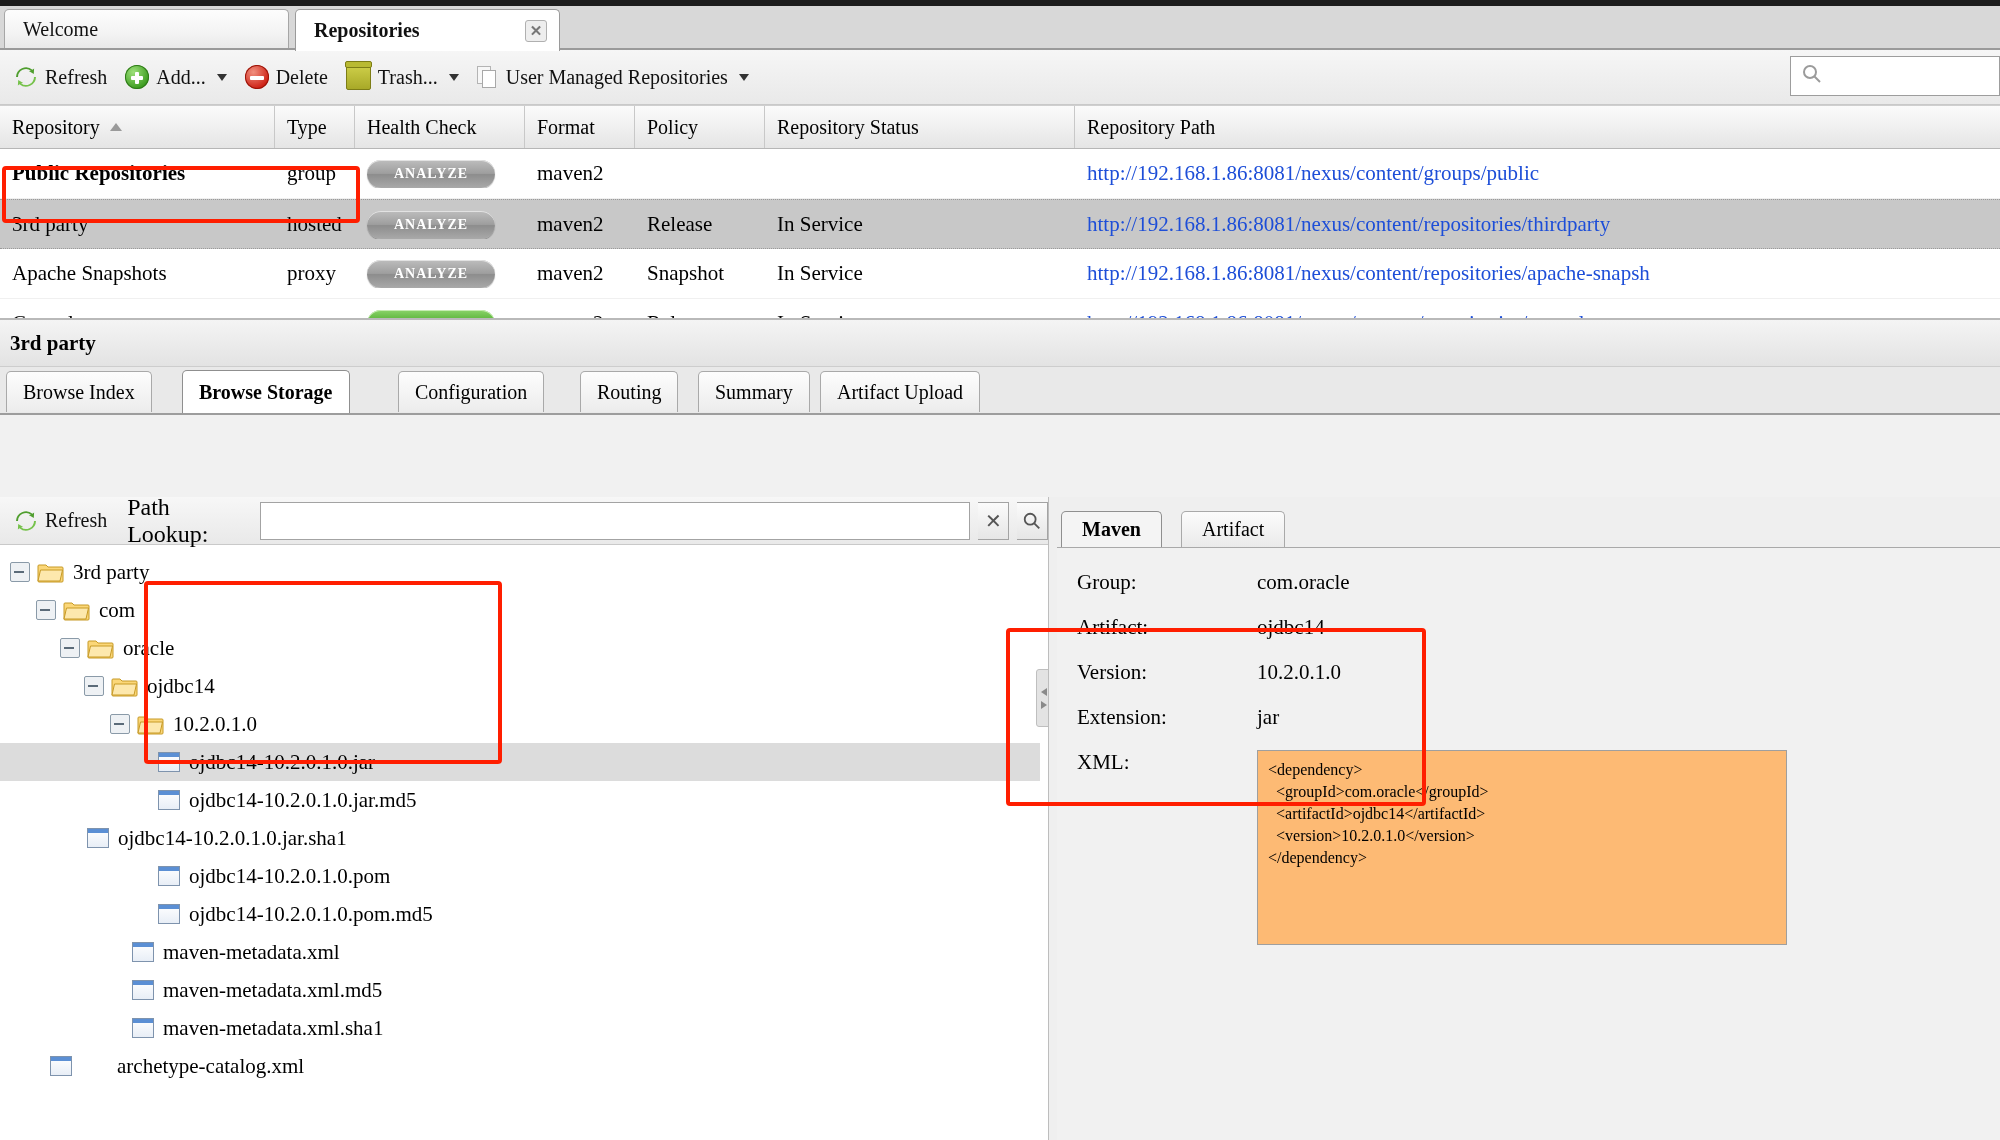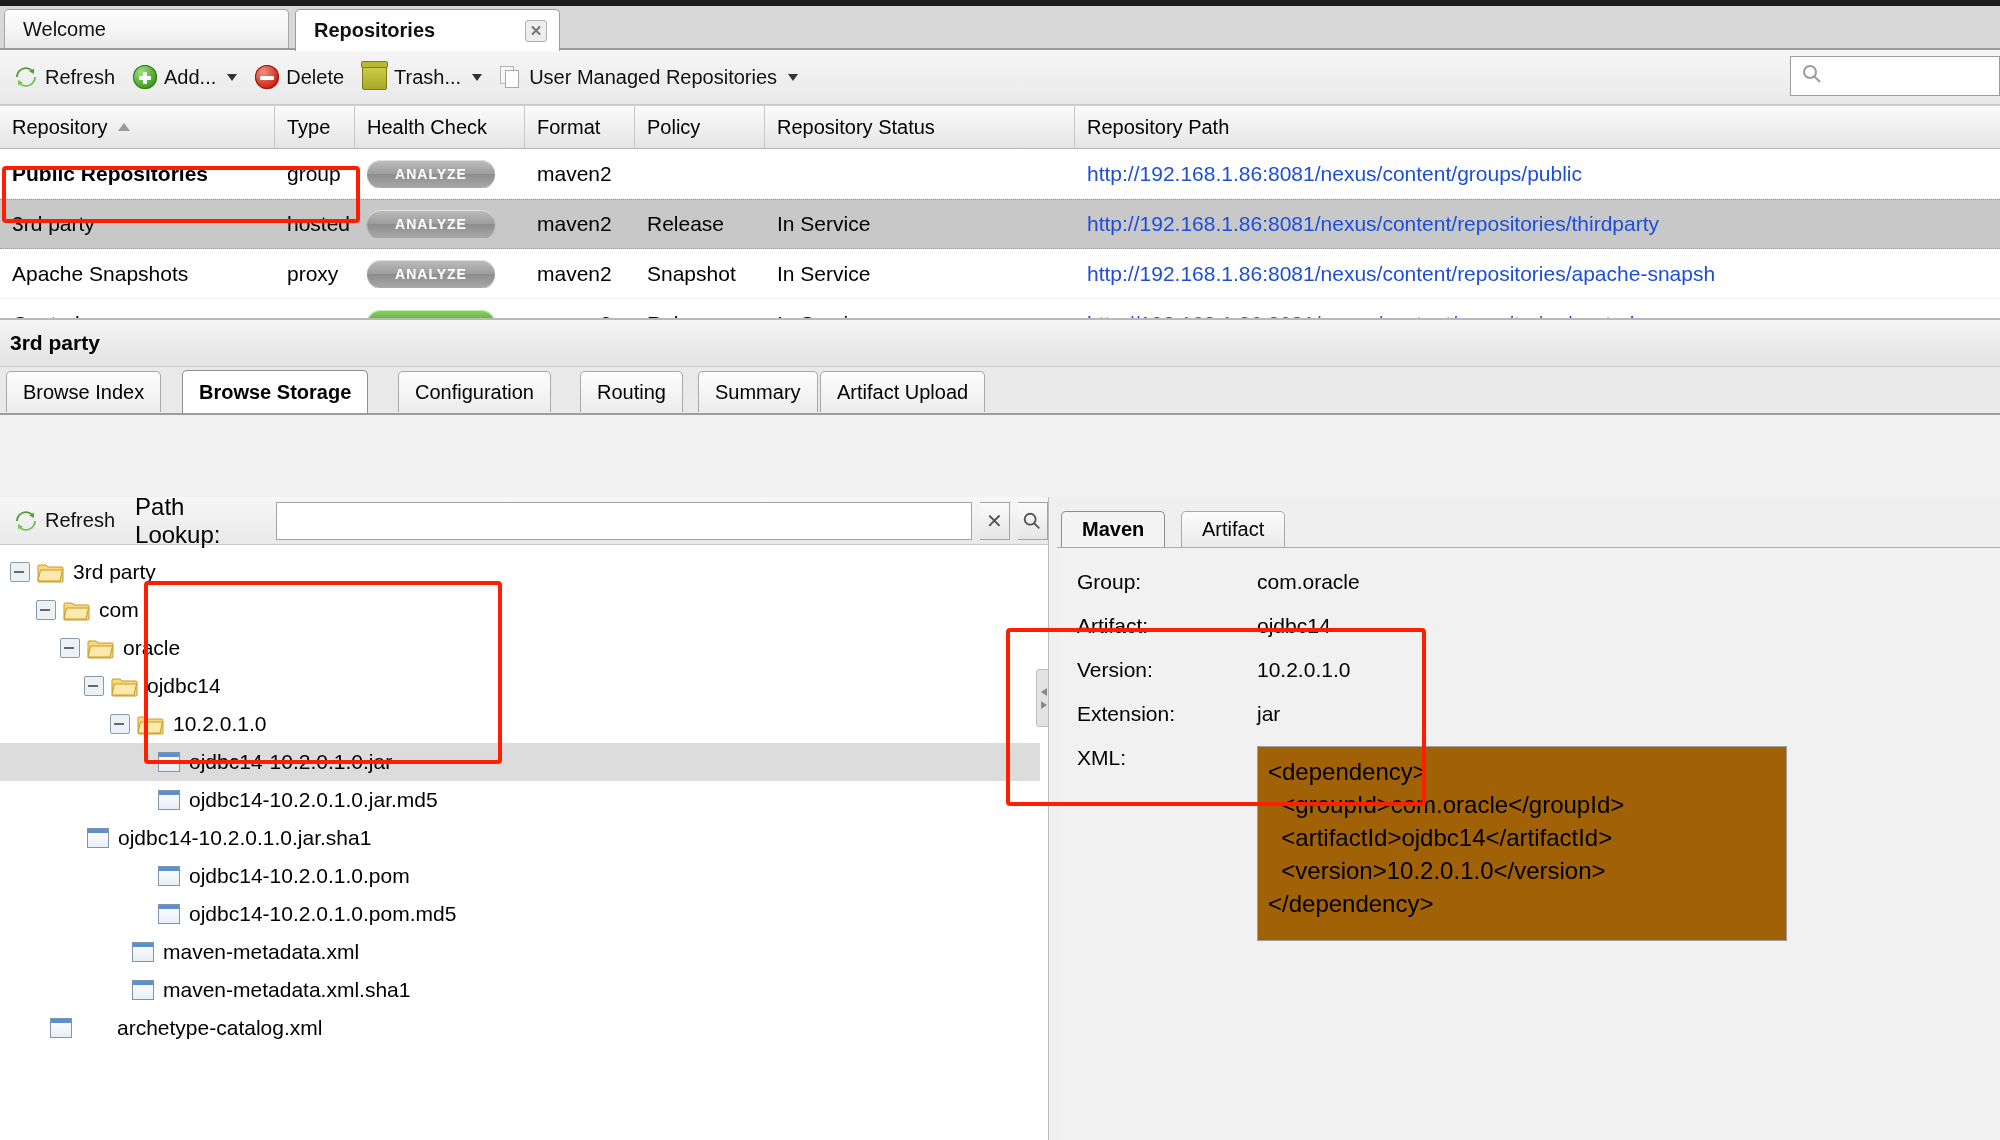--- a/index.html
+++ b/index.html
@@ -2,21 +2,21 @@
 <html><head>
 <meta charset="utf-8">
 <style>
   html,body{margin:0;padding:0;}
   body{
     width:2000px;height:1140px;overflow:hidden;
     font-family:"Liberation Sans", sans-serif;
     font-size:19px;color:#000;background:#fff;
     -webkit-font-smoothing:antialiased;
   }
-  .app{position:relative;width:2000px;height:1089px;background:#f1f1f1;}
+  .app{position:relative;width:2000px;height:1089px;background:#f1f1f1;font-family:Liberation Serif, serif;}
 
   
   .topstrip{height:6px;background:#1c1c1c;}
 
   
   .tabbar{position:relative;height:42px;background:#d8d8d8;
           border-bottom:2px solid #9a9a9a;}
   .tabbar:after{content:"";position:absolute;left:0;right:0;bottom:-2px;height:2px;background:#9a9a9a;}
   .tab{position:absolute;top:3px;height:40px;box-sizing:border-box;
        border:1px solid #a6a6a6;border-bottom:none;
@@ -121,22 +121,22 @@
           border-left:1px solid #bdbdbd;}
   .dtabs{position:relative;height:50px;padding-top:14px;background:#efefef;}
   .dtab{position:absolute;top:14px;height:36px;box-sizing:border-box;border:1px solid #a9a9a9;
         border-bottom:none;border-radius:5px 5px 0 0;display:flex;align-items:center;
         padding:0 20px;font-size:20px;background:linear-gradient(to bottom,#fcfcfc,#eaeaea);}
   .dtab.on{background:#f4f4f4;font-weight:bold;border-color:#8f8f8f;}
   .dbody{position:absolute;left:8px;right:0;top:50px;bottom:0;background:#f1f1f1;
          border-top:1px solid #a9a9a9;padding:22px 0 0 20px;}
   .drow{display:flex;align-items:flex-start;margin-bottom:20px;font-size:21px;}
   .dlabel{width:180px;flex:none;}
-  .xmlbox{width:530px;height:195px;background:#a16207;border:1px solid #9f9f9f;
-          box-sizing:border-box;padding:8px 10px;font-size:24px;line-height:1.38;
+  .xmlbox{width:530px;height:195px;background:#fdba74;border:1px solid #9f9f9f;
+          box-sizing:border-box;padding:8px 10px;font-size:16px;line-height:1.38;
           white-space:pre;overflow:hidden;}
   .grip{position:absolute;width:14px;height:56px;background:#e3e3e3;border:1px solid #bfbfbf;
         border-radius:3px;display:flex;flex-direction:column;align-items:center;justify-content:center;gap:5px;}
   .grip i{display:block;width:0;height:0;border-top:4px solid transparent;border-bottom:4px solid transparent;}
 
   
   .redbox{position:absolute;border:4px solid #ff1e00;border-radius:4px;pointer-events:none;z-index:50;}
 </style>
 </head>
 <body>
@@ -406,20 +406,24 @@
         <span class="filei"></span>
         <span>ojdbc14-10.2.0.1.0.pom.md5</span>
       </div>
 
       <div class="tnode" style="padding-left:132px;">
         <span class="filei"></span>
         <span>maven-metadata.xml</span>
       </div>
       <div class="tnode" style="padding-left:132px;">
         <span class="filei"></span>
+        <span>maven-metadata.xml.md5</span>
+      </div>
+      <div class="tnode" style="padding-left:132px;">
+        <span class="filei"></span>
         <span>maven-metadata.xml.sha1</span>
       </div>
 
       <div class="tnode" style="padding-left:50px;gap:36px;">
         <span class="filei"></span>
         <span>archetype-catalog.xml</span>
       </div>
     </div>
 
     <div class="grip" style="left:1036px;top:172px;">

